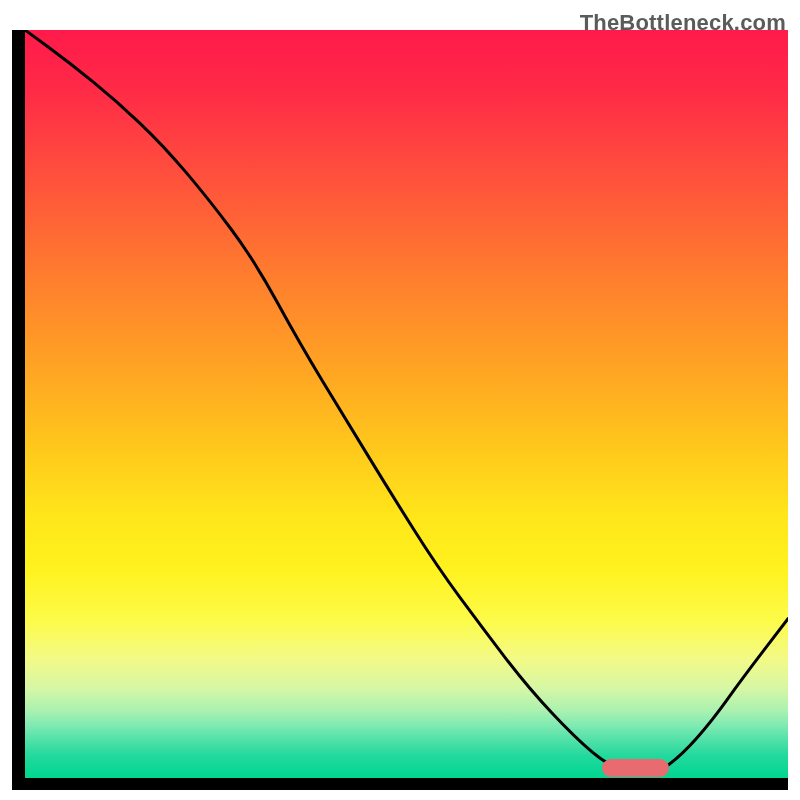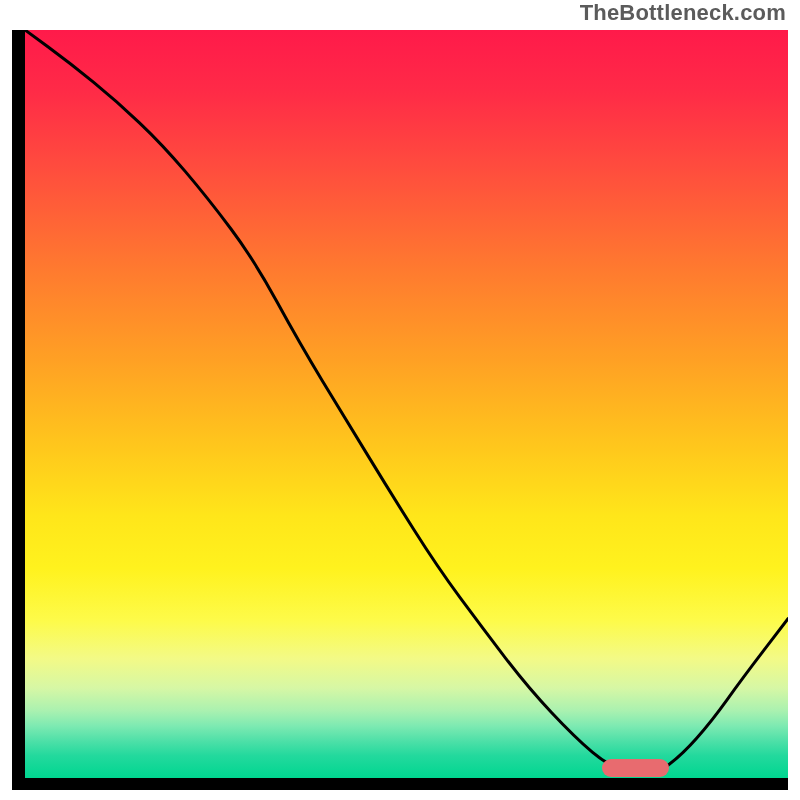--- a/index.html
+++ b/index.html
@@ -4,21 +4,21 @@
 <style>
   * { margin: 0; padding: 0; box-sizing: border-box; }
   html, body { width: 800px; height: 800px; overflow: hidden; background: #fff; }
   .wrap {
     position: relative;
     width: 800px;
     height: 800px;
   }
   .attribution {
     position: absolute;
-    top: 0;
+    top: 10px;
     right: 14px;
     font-family: Arial, Helvetica, sans-serif;
     font-size: 22px;
     font-weight: 600;
     color: #5b5b5b;
     letter-spacing: 0.2px;
   }
   .plot-outer {
     position: absolute;
     left: 12px;

